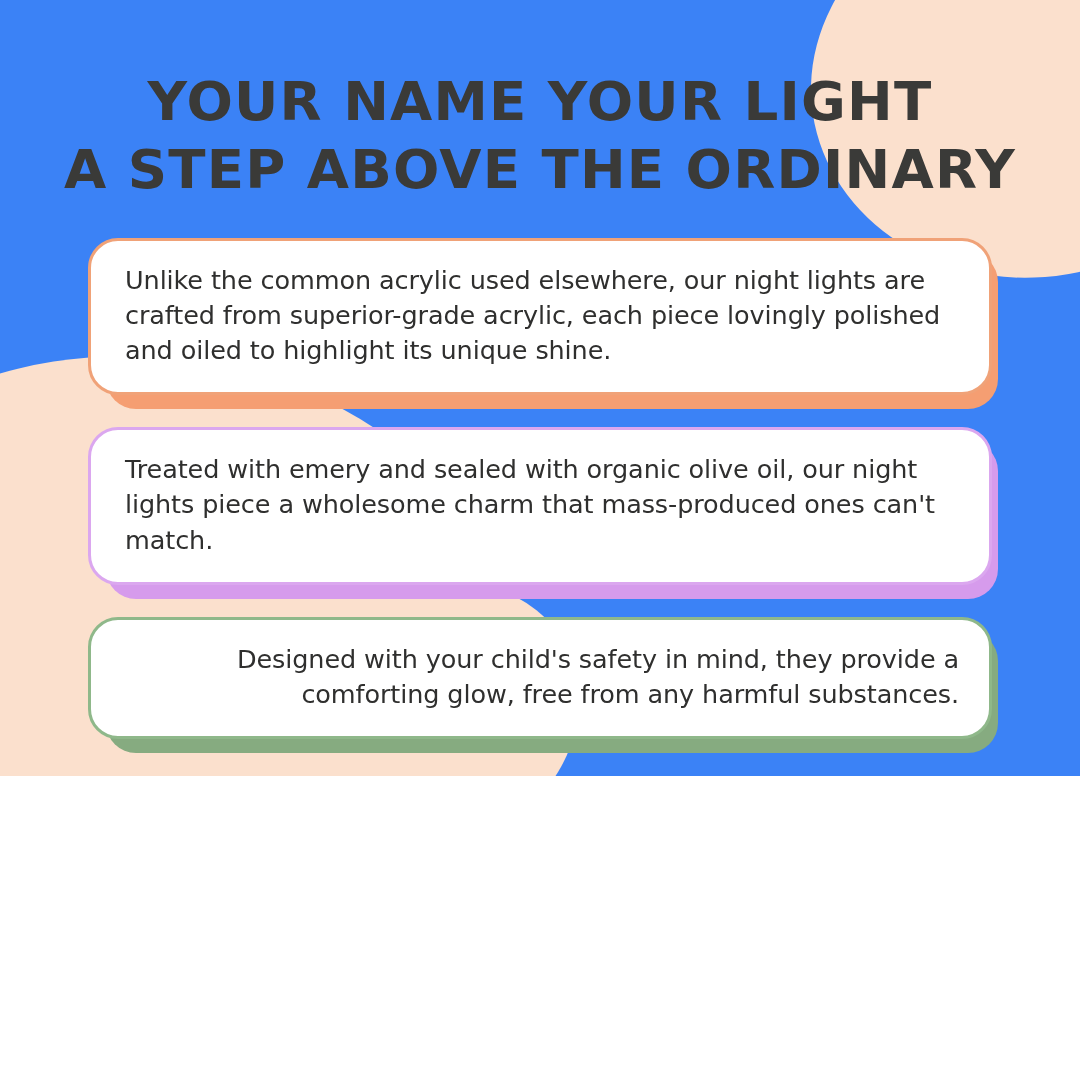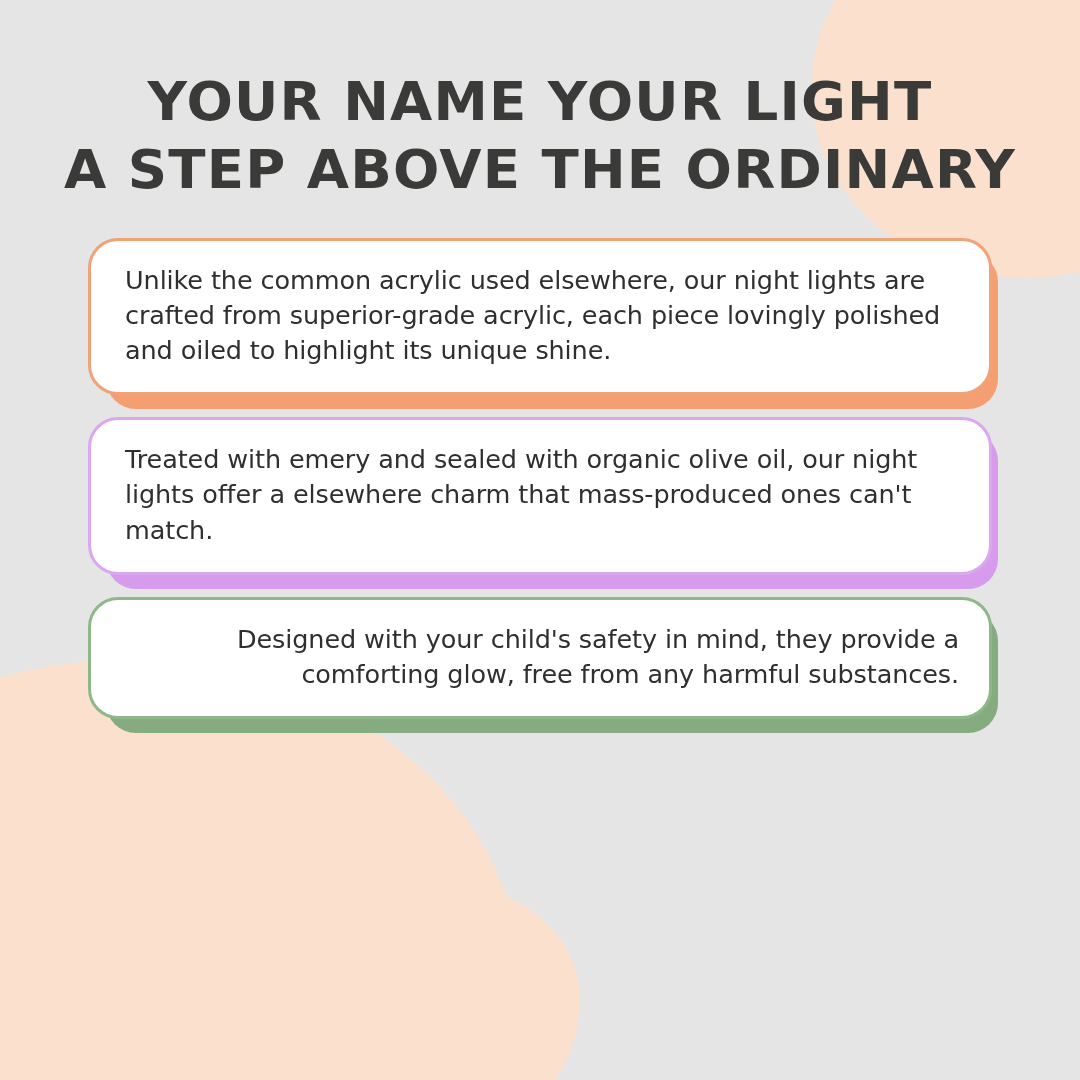--- a/index.html
+++ b/index.html
@@ -9,22 +9,22 @@
   body {
     width: 1080px;
     height: 1080px;
     background: #ffffff;
     font-family: "DejaVu Sans", sans-serif;
     overflow: hidden;
   }
   #page {
     position: relative;
     width: 1080px;
-    height: 1080px;
-    background: #e5e5e5;
+    height: 776px;
+    background: #3b82f6;
     overflow: hidden;
   }
 
   
   .blob {
     position: absolute;
     background: #fbe0cd;
     pointer-events: none;
   }
   .blob-top-right {
@@ -76,21 +76,21 @@
   }
 
   
   .cards {
     position: relative;
     z-index: 3;
     margin-top: 34px;
     padding: 0 88px;
     display: flex;
     flex-direction: column;
-    gap: 22px;
+    gap: 32px;
   }
   .card-wrap {
     position: relative;
   }
   .card-shadow {
     position: absolute;
     left: 18px;
     top: 14px;
     right: -6px;
     bottom: -14px;
@@ -134,21 +134,21 @@
       <div class="card" style="border-color: rgb(240, 162, 120);">
         <div class="card-text" style="color: rgb(47, 47, 46);">Unlike the common acrylic used elsewhere, our night lights are crafted from superior-grade acrylic, each piece lovingly polished and oiled to highlight its unique shine.</div>
       </div>
     </div>
 
 
 
     <div class="card-wrap">
       <div class="card-shadow" style="background: rgb(214, 155, 236);"></div>
       <div class="card" style="border-color: rgb(219, 167, 239);">
-        <div class="card-text" style="color: rgb(47, 47, 46);">Treated with emery and sealed with organic olive oil, our night lights offer a elsewhere charm that mass-produced ones can't match.</div>
+        <div class="card-text" style="color: rgb(47, 47, 46);">Treated with emery and sealed with organic olive oil, our night lights piece a wholesome charm that mass-produced ones can't match.</div>
       </div>
     </div>
 
     <div class="card-wrap">
       <div class="card-shadow" style="background: rgb(134, 171, 128);"></div>
       <div class="card" style="border-color: rgb(143, 184, 138); text-align: right;">
         <div class="card-text" style="color: rgb(47, 47, 46);">Designed with your child's safety in mind, they provide a comforting glow, free from any harmful substances.</div>
       </div>
     </div>
 

